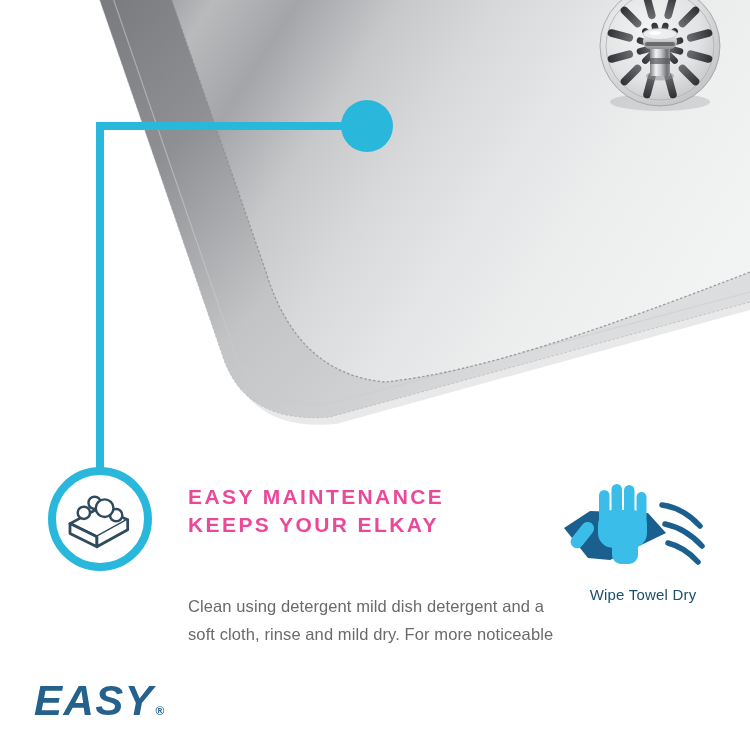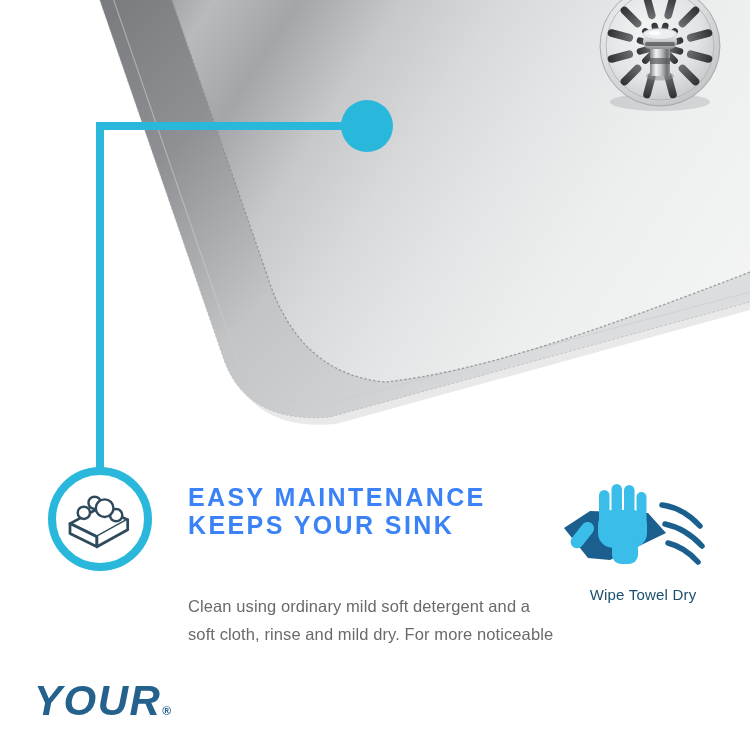--- a/index.html
+++ b/index.html
@@ -13,21 +13,21 @@
   .callout-line-h{position:absolute;left:96px;top:122px;width:272px;height:8px;background:#29B8DB;}
   .callout-line-v{position:absolute;left:96px;top:122px;width:8px;height:349px;background:#29B8DB;}
   .callout-dot{position:absolute;left:341px;top:100px;width:52px;height:52px;border-radius:50%;background:#29B8DB;}
   .feature-ring{
     position:absolute;left:48px;top:467px;width:104px;height:104px;box-sizing:border-box;
     border:8px solid #29B8DB;border-radius:50%;background:#ffffff;
   }
   .feature-ring svg{position:absolute;left:4px;top:4px;width:80px;height:80px;}
   
   .headline{
-    position:absolute;left:188px;top:483px;color:#3b82f6;font-size:25px;line-height:28px;
+    position:absolute;left:188px;top:483px;color:#ec4899;font-size:21px;line-height:28px;
     font-weight:700;letter-spacing:2.4px;white-space:nowrap;
   }
   .body-copy{
     position:absolute;left:188px;top:592px;color:#696A6C;font-size:16.5px;line-height:28px;
     letter-spacing:0.1px;white-space:nowrap;
   }
   
   .towel-tip{position:absolute;left:552px;top:474px;width:170px;}
   .towel-tip svg{display:block;width:166px;height:104px;}
   .towel-label{
@@ -179,25 +179,25 @@
         <circle cx="31" cy="44" r="8"></circle>
         <circle cx="45" cy="31" r="8"></circle>
         <circle cx="73" cy="47" r="8"></circle>
         <circle cx="58" cy="38" r="11.5"></circle>
       </g>
     </svg>
   </div>
 
   <div class="headline">
     <div>EASY MAINTENANCE</div>
-    <div>KEEPS YOUR SINK</div>
+    <div>KEEPS YOUR ELKAY</div>
   </div>
 
   <div class="body-copy">
-    <div>Clean using ordinary mild soft detergent and a</div>
+    <div>Clean using detergent mild dish detergent and a</div>
     <div>soft cloth, rinse and mild dry. For more noticeable</div>
   </div>
 
   <div class="towel-tip">
     <svg viewBox="0 0 166 104">
 
       <path d="M12,54 L38,37 L96,39 L114,59 L58,86 L36,84 Z" fill="#1B5F8E"></path>
 
       <g fill="#3ABDE8">
         <rect x="28" y="52" width="13" height="30" rx="6.5" transform="rotate(38 41 58)"></rect>
@@ -212,16 +212,16 @@
       <g fill="none" stroke="#1B5F8E" stroke-width="5.5" stroke-linecap="round">
         <path d="M110,31 C124,33 138,41 148,52"></path>
         <path d="M113,50 C127,53 140,61 150,72"></path>
         <path d="M116,69 C128,72 138,79 146,88"></path>
       </g>
     </svg>
     <div class="towel-label">Wipe Towel Dry</div>
   </div>
 
   <div class="brand">
-    <span>YOUR</span><span class="reg">®</span>
+    <span>EASY</span><span class="reg">®</span>
   </div>
 
 </div>
 
 </body></html>

